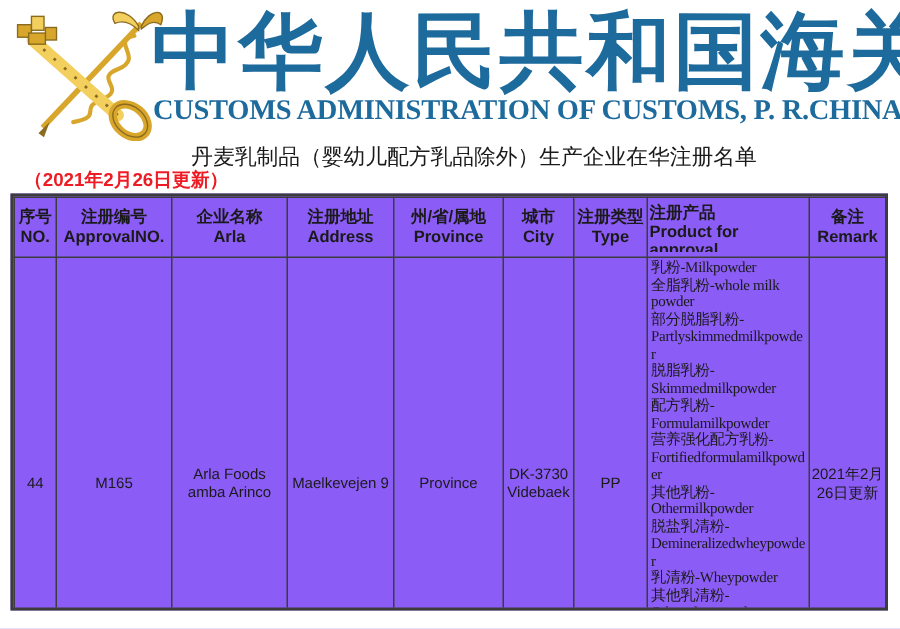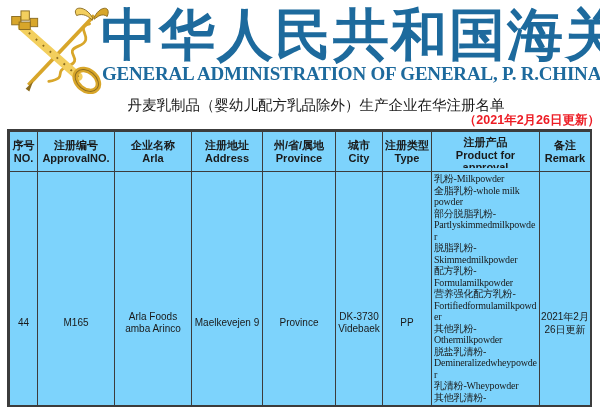--- a/index.html
+++ b/index.html
@@ -28,35 +28,35 @@
     position:absolute;left:102px;top:62px;width:496px;
     font-family:"Liberation Serif",serif;font-weight:bold;
     font-size:19px;line-height:24px;letter-spacing:-0.2px;white-space:nowrap;
     color:var(--title_blue);
   }
   .subtitle{
     position:absolute;left:16px;top:97px;width:600px;text-align:center;
     font-size:14.5px;line-height:17px;color:var(--text_dark);
   }
   .update-note{
-    position:absolute;left:0;top:112px;width:600px;text-align:right;
+    position:absolute;left:0;top:112px;width:600px;text-align:left;
     font-size:12.5px;line-height:16px;font-weight:bold;color:var(--update_red);padding-left:16px;
   }
   .table-wrap{
     position:absolute;left:7px;top:129px;width:585px;height:278px;
-    border:2px solid var(--border_dark);overflow:hidden;background:#7dd3fc;
+    border:2px solid var(--border_dark);overflow:hidden;background:#8b5cf6;
   }
   table{border-collapse:collapse;table-layout:fixed;width:581px;}
   th,td{border:1px solid var(--border_dark);overflow:hidden;}
   thead tr{height:40px;}
   th{
     font-size:11px;line-height:12.5px;font-weight:bold;
     text-align:center;vertical-align:middle;padding:1px;
   }
-  th .hclip{height:33px;overflow:hidden;text-align:center;padding-top:1px;}
+  th .hclip{height:33px;overflow:hidden;text-align:left;padding-top:1px;}
   td{
     font-size:10px;line-height:12px;text-align:center;vertical-align:middle;
     padding:1px 2px;word-wrap:break-word;
   }
   td.prod{
     font-family:"Liberation Serif",serif;font-size:10px;line-height:11.5px;
     letter-spacing:-0.2px;text-align:left;vertical-align:top;
     white-space:pre-line;padding:1px 2px;word-wrap:break-word;
   }
   td.remark{font-size:10px;line-height:13px;padding:1px;}
@@ -84,21 +84,21 @@
       <rect x="14" y="8" width="9" height="10" fill="var(--gold_light)" stroke="var(--gold_dark)" stroke-width="1"></rect>
       <rect x="24" y="16" width="8" height="9" fill="var(--gold_main)" stroke="var(--gold_dark)" stroke-width="1"></rect>
       <rect x="12" y="20" width="12" height="8" fill="var(--gold_main)" stroke="var(--gold_dark)" stroke-width="1"></rect>
 
       <ellipse cx="85" cy="83" rx="14" ry="10" transform="rotate(40 85 83)" fill="none" stroke="var(--gold_main)" stroke-width="6"></ellipse>
       <ellipse cx="85" cy="83" rx="14" ry="10" transform="rotate(40 85 83)" fill="none" stroke="var(--gold_dark)" stroke-width="1"></ellipse>
     </svg>
   </div>
 
   <div class="cn-title">中华人民共和国海关总署</div>
-  <div class="en-title">GENERAL ADMINISTRATION OF GENERAL, P. R.CHINA</div>
+  <div class="en-title">CUSTOMS ADMINISTRATION OF CUSTOMS, P. R.CHINA</div>
   <div class="subtitle">丹麦乳制品（婴幼儿配方乳品除外）生产企业在华注册名单</div>
   <div class="update-note">（2021年2月26日更新）</div>
 
   <div class="table-wrap">
     <table>
       <colgroup>
         <col style="width:28px">
           <col style="width:77px">
           <col style="width:77px">
         <col style="width:71px">

